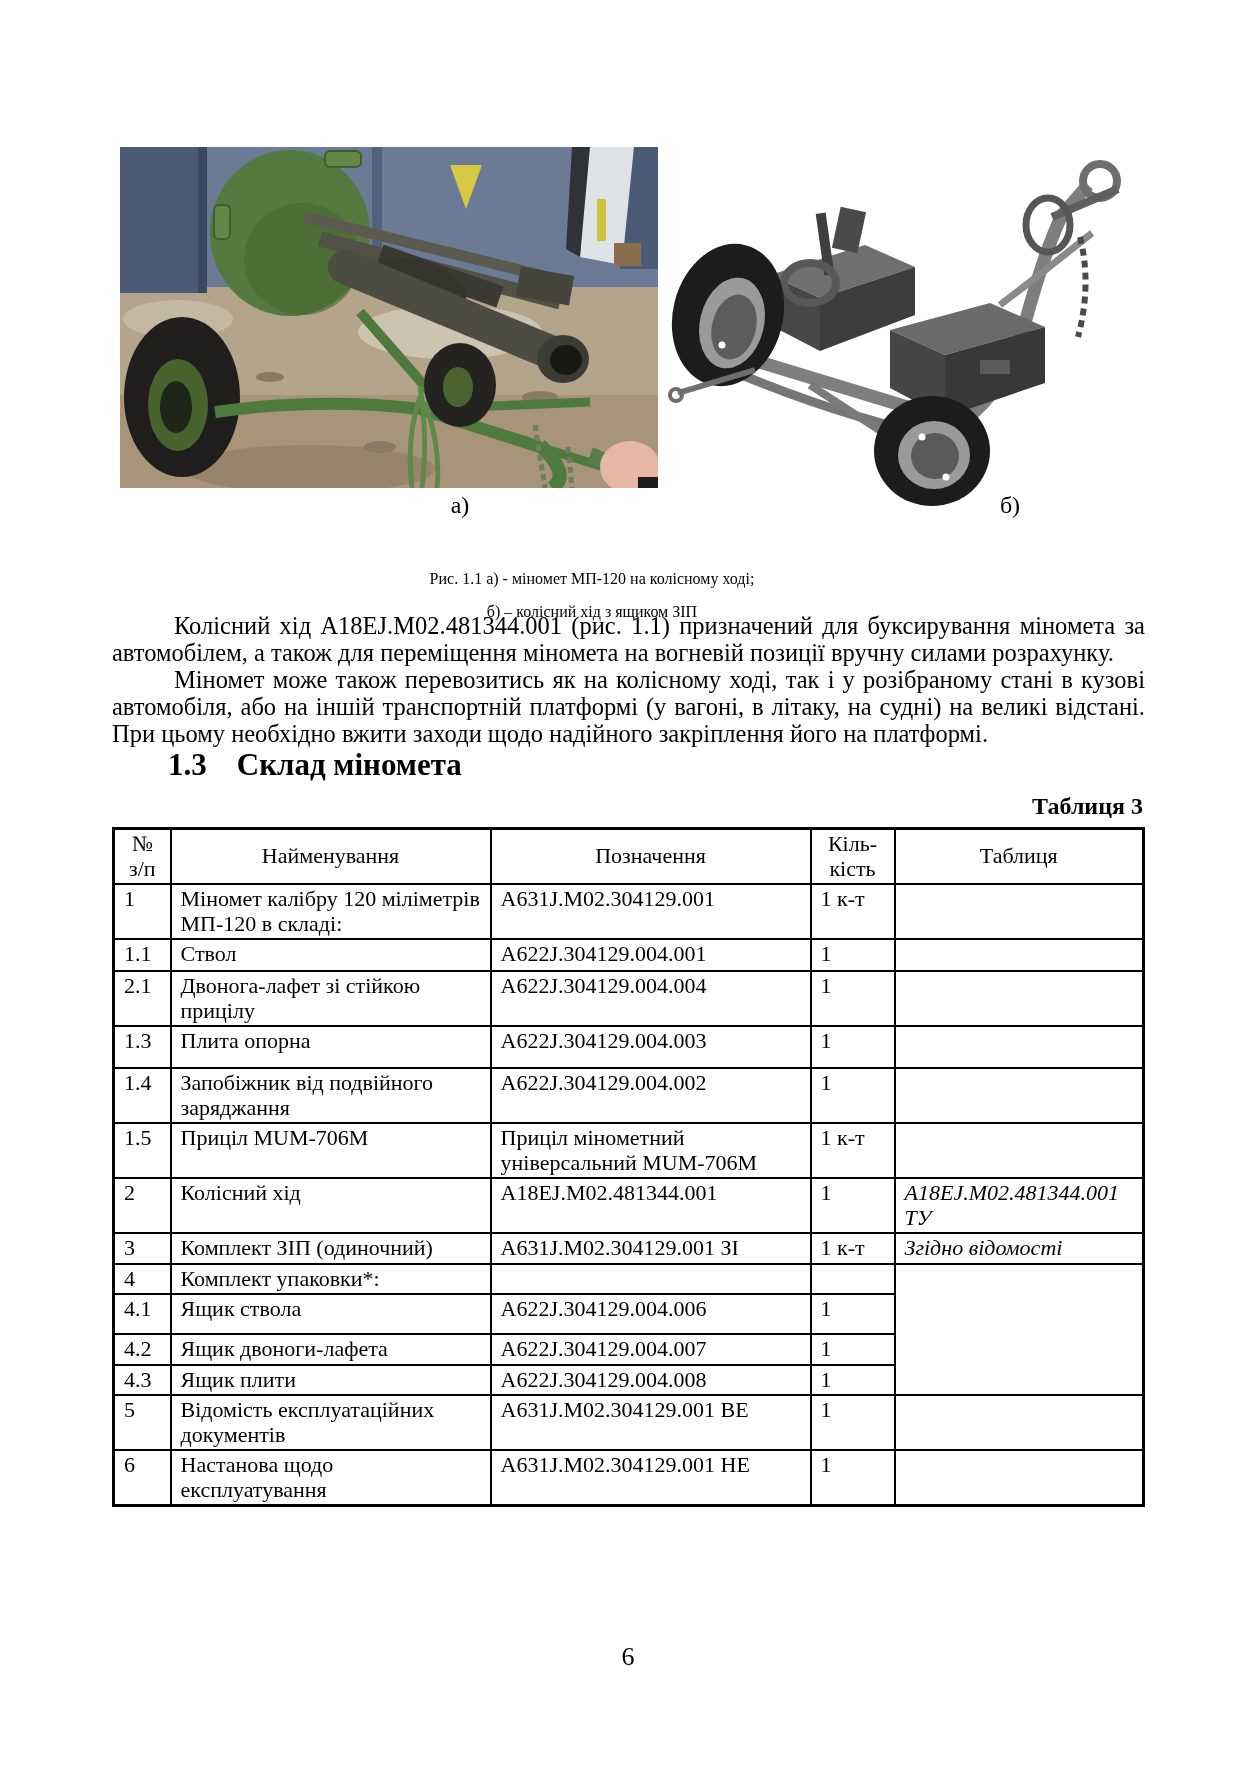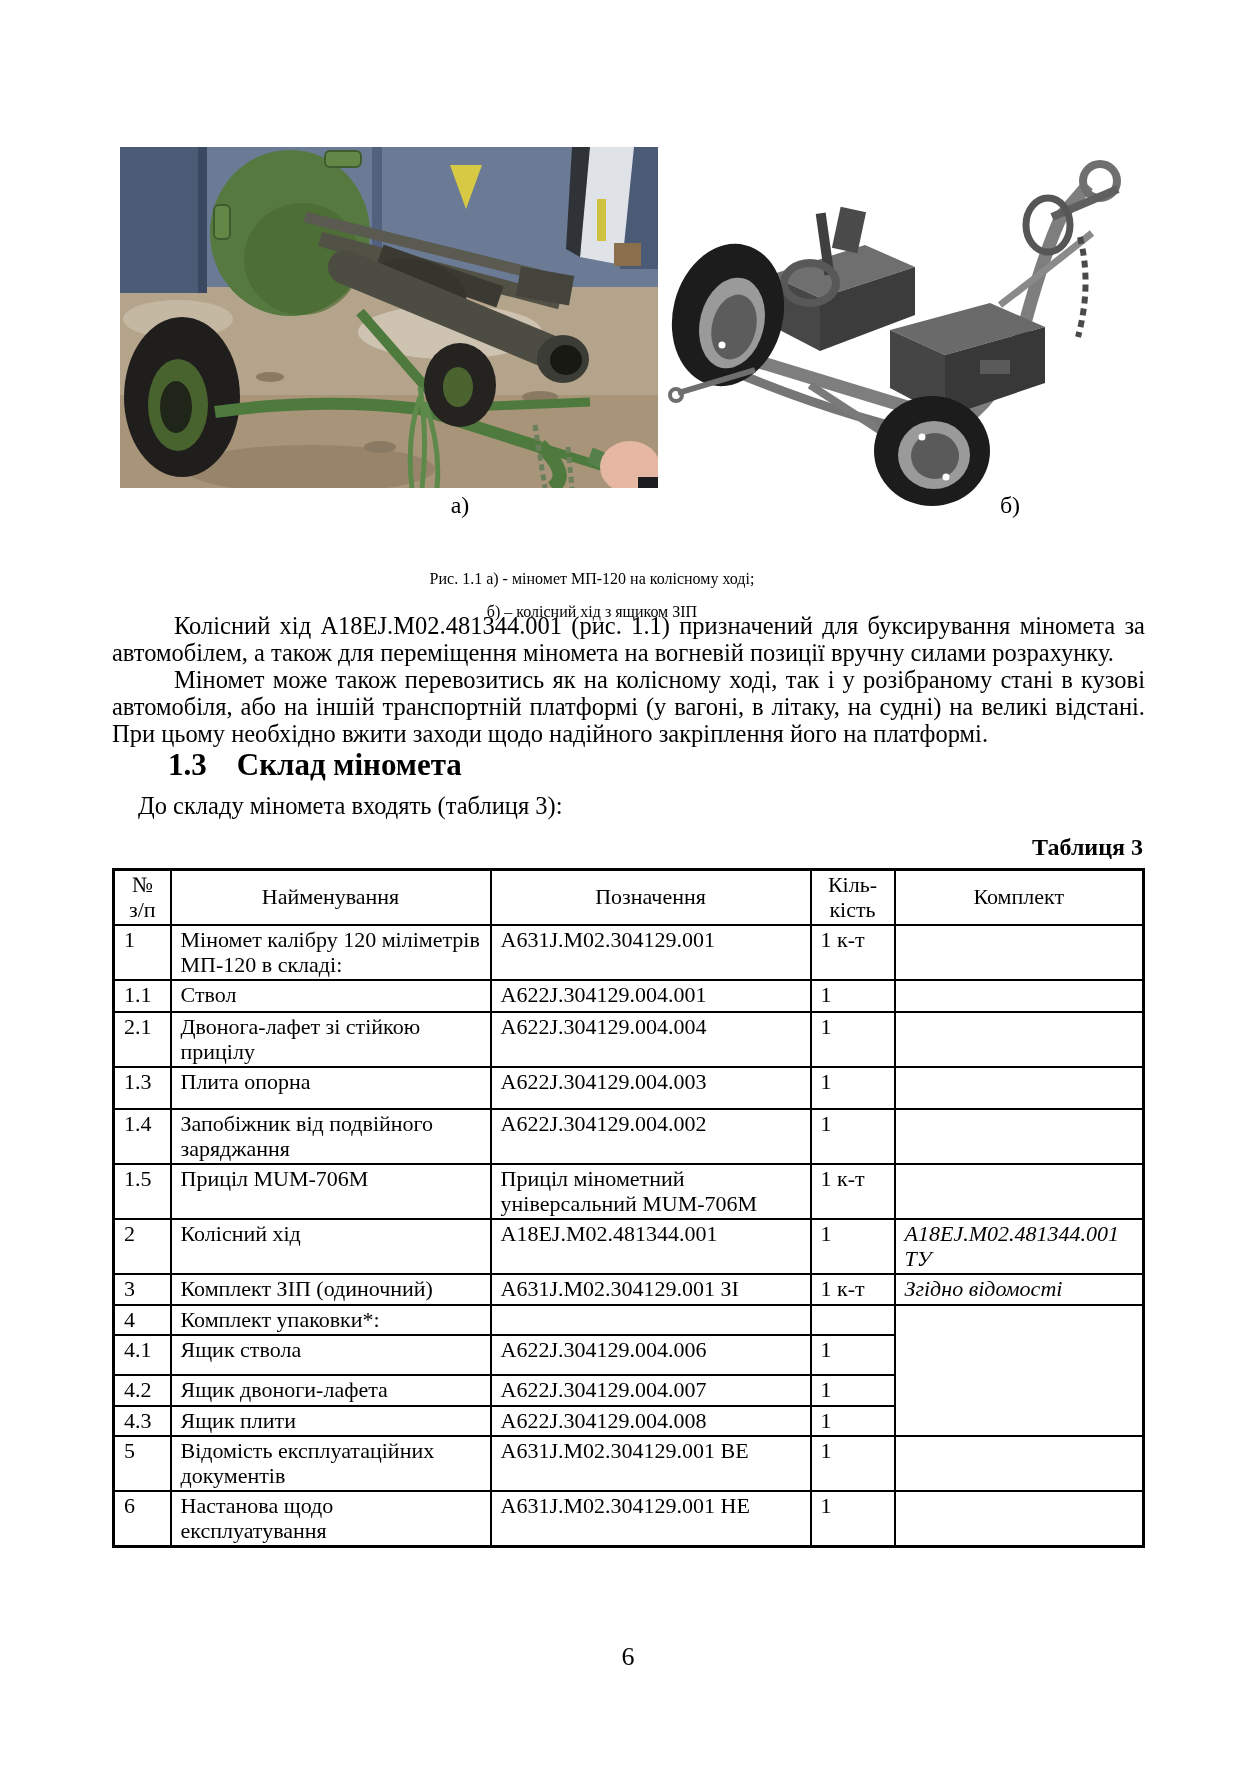--- a/index.html
+++ b/index.html
@@ -189,21 +189,20 @@
     <div>б) – колісний хід з ящиком ЗІП</div>
   </div>
 
   <div class="bodytext">
     <p>Колісний хід А18ЕJ.М02.481344.001 (рис. 1.1) призначений для буксирування міномета за автомобілем, а також для переміщення міномета на вогневій позиції вручну силами розрахунку.</p>
     <p>Міномет може також перевозитись як на колісному ході, так і у розібраному стані в кузові автомобіля, або на іншій транспортній платформі (у вагоні, в літаку, на судні) на великі відстані. При цьому необхідно вжити заходи щодо надійного закріплення його на платформі.</p>
 
     <div class="sec-heading">
       <span>1.3</span><span class="sec-title">Склад міномета</span>
     </div>
-    <div class="sec-lead">До складу міномета входять (таблиця 3):</div>
 
     <div class="table-label">Таблиця 3</div>
 
     <table class="parts">
       <colgroup>
         <col style="width:57px">
           <col style="width:320px">
           <col style="width:320px">
           <col style="width:84px">
           <col style="width:249px">
@@ -213,21 +212,21 @@
         <th>
           <div>№</div>
           <div>з/п</div>
         </th>
         <th>Найменування</th>
         <th>Позначення</th>
         <th>
           <div>Кіль-</div>
           <div>кість</div>
         </th>
-        <th>Комплект</th>
+        <th>Таблиця</th>
       </tr>
 
       <tr style="height:55px">
         <td class="c-num">1</td>
         <td>Міномет калібру 120 міліметрів МП-120 в складі:</td>
         <td>A631J.M02.304129.001</td>
         <td class="c-qty">1 к-т</td>
         <td class="c-note"></td>
       </tr>
       <tr style="height:32px">

